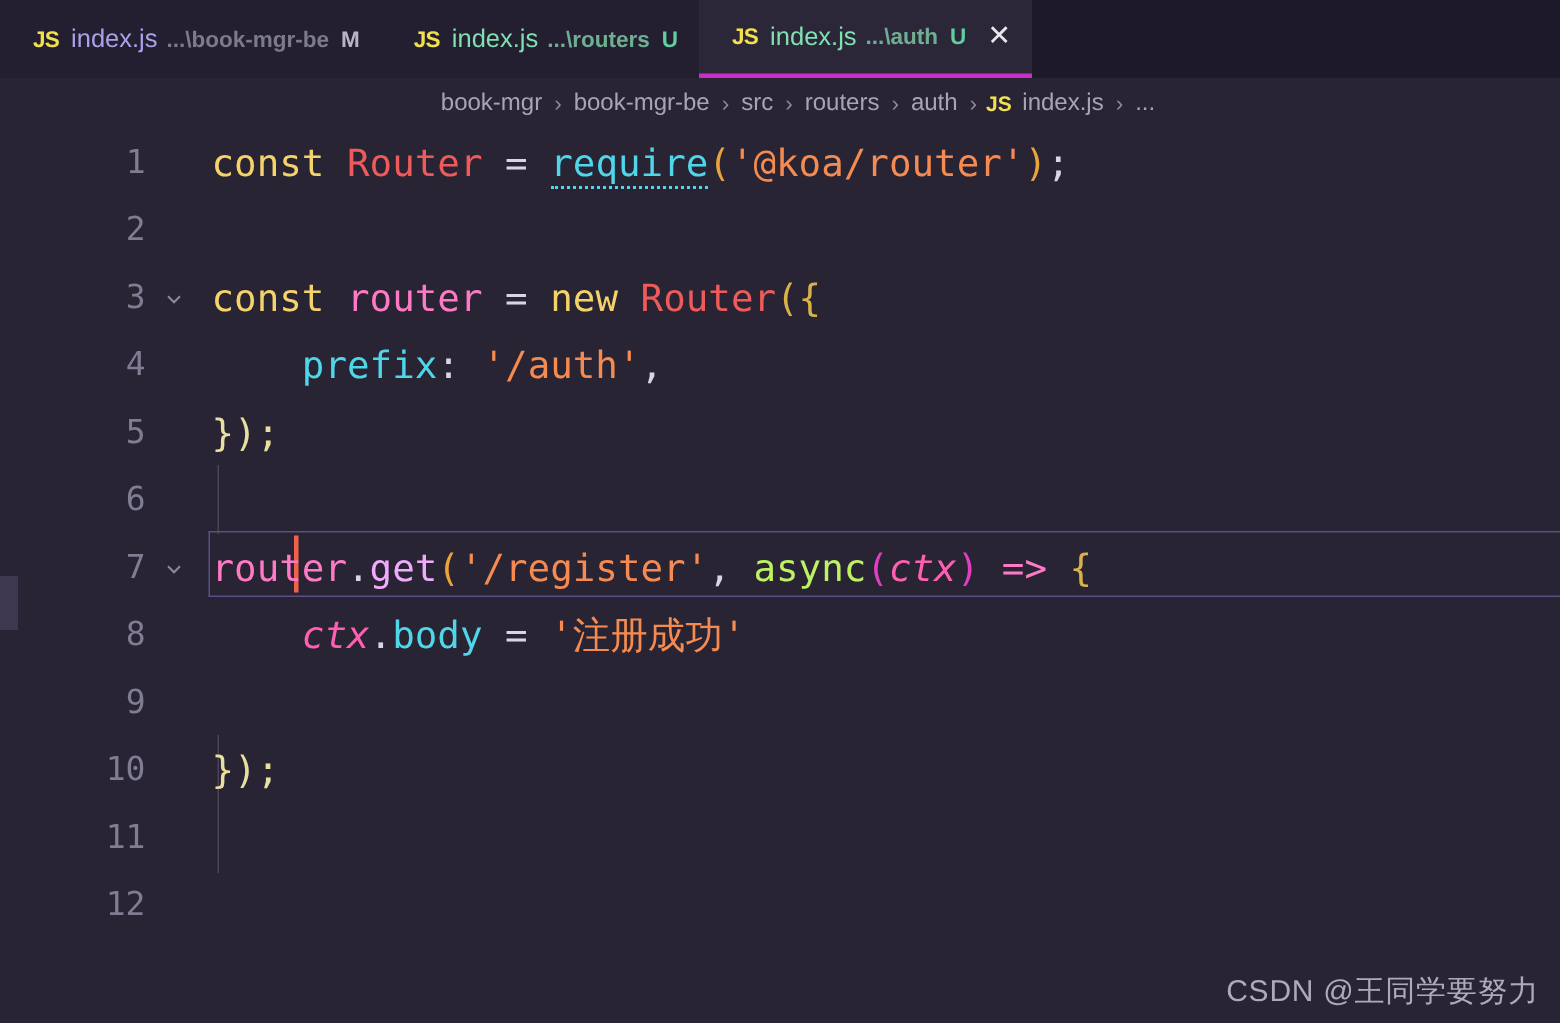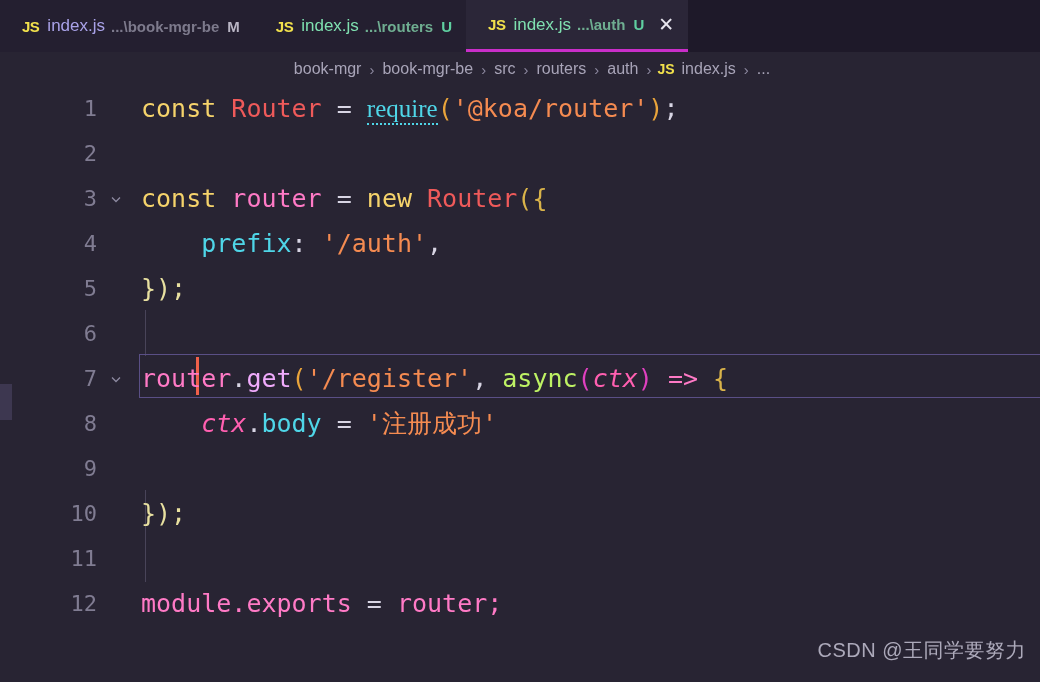--- a/index.html
+++ b/index.html
@@ -168,21 +168,21 @@
     width: 1px;
     background: #494459;
   }
 
   
   .t-kw      { color: #f5d36b; text-align: right; }           
   .t-class   { color: #ef5a5a; }           
   .t-var     { color: #ff7ac6; }           
   .t-op      { color: #d8d5e4; }           
   .t-fn      { color: #f0abfc; }           
-  .t-fn-u    { color: #4fd6e8; border-bottom: 2px dotted #4fd6e8; padding-bottom: 1px; font-family: Liberation Serif, serif;}
+  .t-fn-u    { color: #4fd6e8; border-bottom: 2px dotted #4fd6e8; padding-bottom: 1px;}
   .t-paren   { color: #e9a43b; }
   .t-paren2  { color: #d9b34a; }
   .t-str     { color: #f58b51; }
   .t-punc    { color: #d8d5e4; }
   .t-brace   { color: #e8e0a0; }
   .t-prop    { color: #4fd6e8; }
   .t-param   { color: #ff5fb0; font-style: italic; }
   .t-arrow   { color: #ff7ac6; }
   .t-async   { color: #bef264; }
   .t-magenta { color: #e040c0; }
@@ -192,21 +192,21 @@
     position: absolute;
     left: 0; top: 298px;
     width: 12px; height: 36px;
     background: #3d3750;
   }
 
   
   .watermark {
     position: absolute;
     right: 14px;
-    bottom: 18px;
+    bottom: 8px;
     color: #b8b5c6;
     font-family: "Liberation Sans", sans-serif;
     font-size: 20px;
     letter-spacing: 0.5px;
     opacity: 0.92;
   }
 </style>
 </head>
 <body>
 
@@ -334,17 +334,16 @@
 
   <div class="code-row">
     <div class="gutter">11</div>
     <div class="fold"></div>
     <div class="codetext"></div>
   </div>
 
   <div class="code-row">
     <div class="gutter">12</div>
     <div class="fold"></div>
-    <div class="codetext"><span class="t-var">module</span><span class="t-var">.</span><span class="t-var">exports</span><span> </span><span class="t-op">=</span><span> </span><span class="t-var">router;</span></div>
   </div>
 
   <div class="watermark">CSDN @王同学要努力</div>
 </div>
 
 </body></html>

